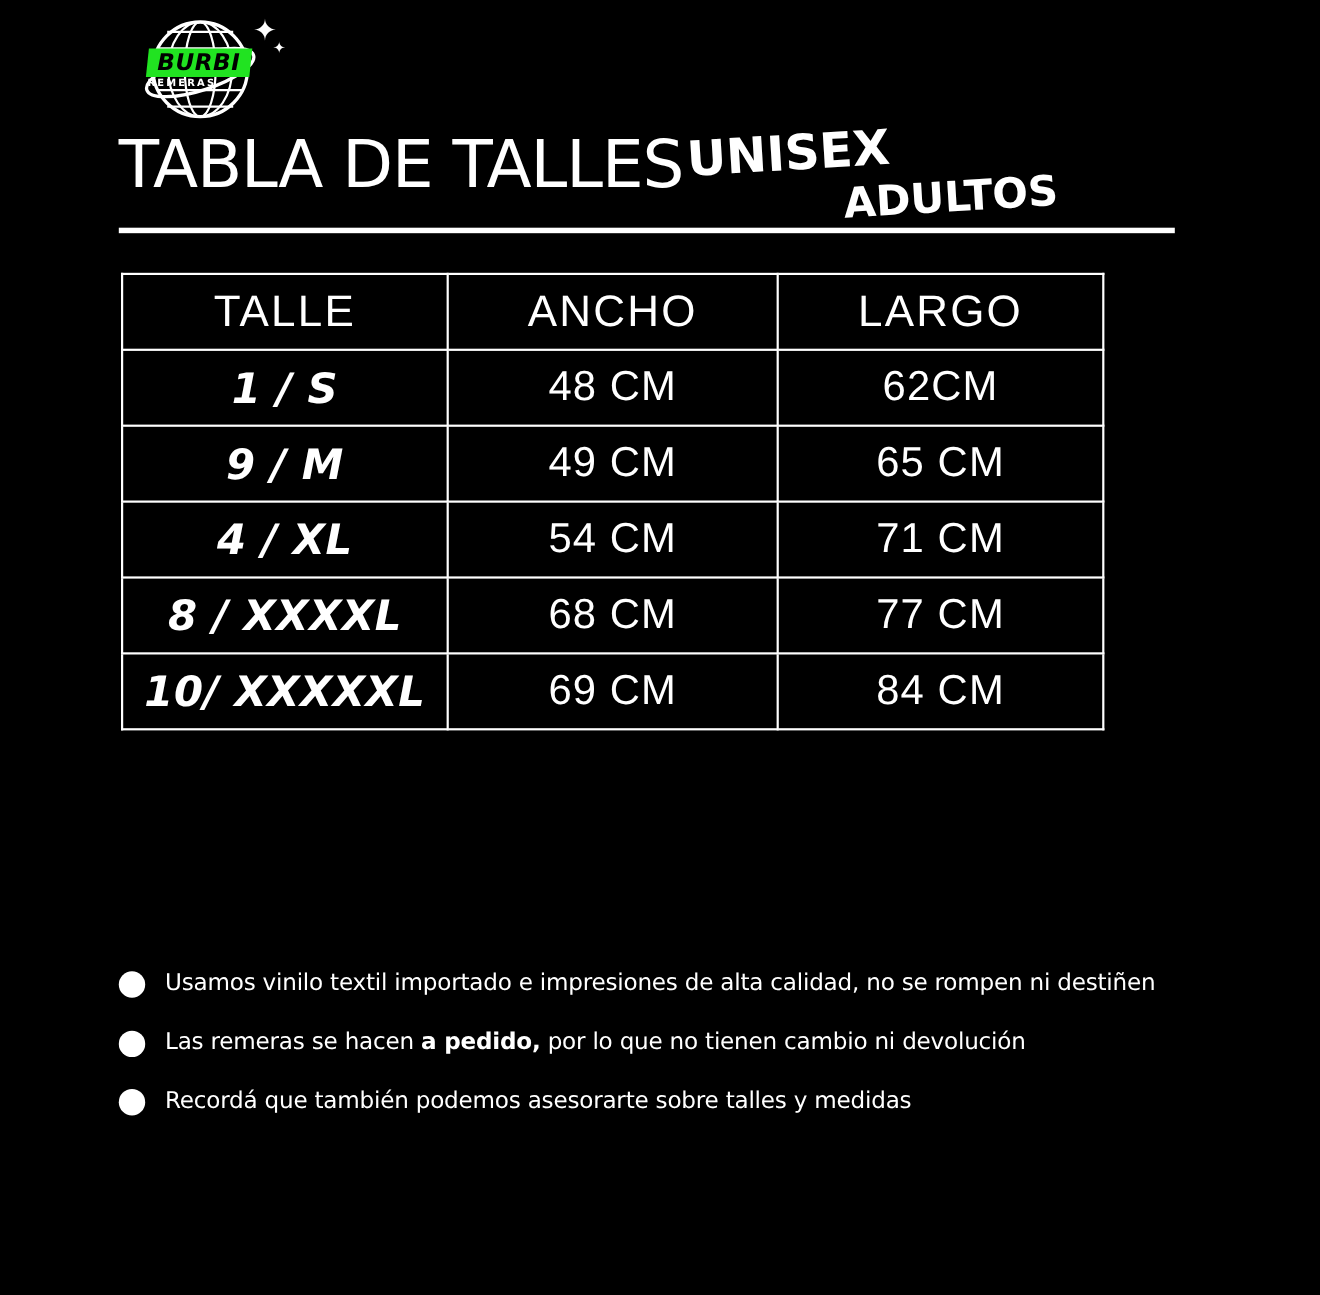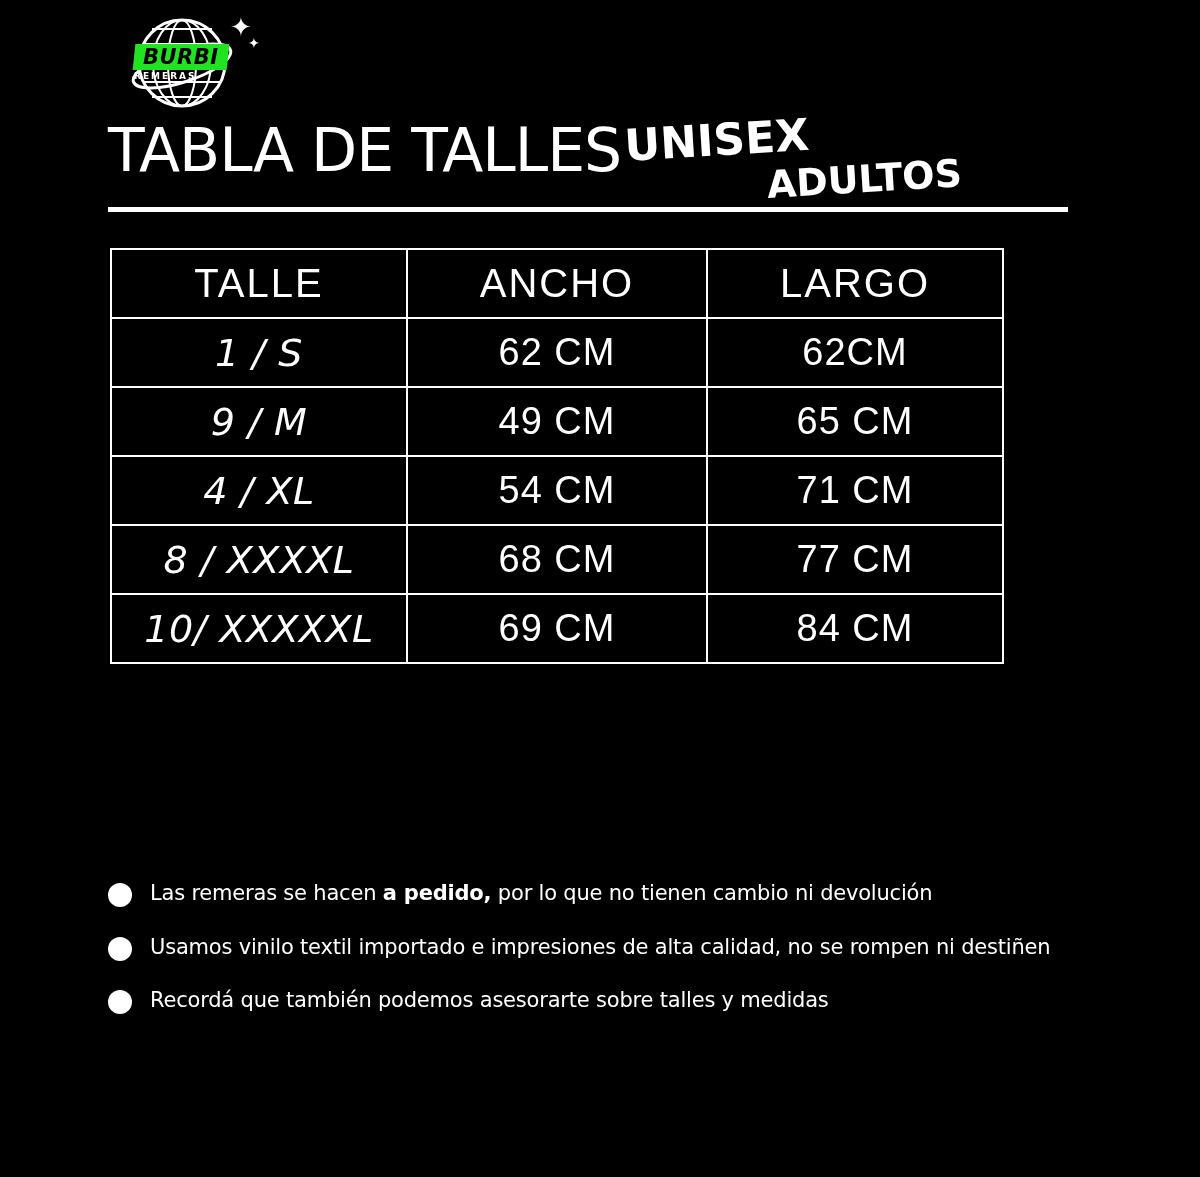--- a/index.html
+++ b/index.html
@@ -145,21 +145,21 @@
   .size-table col.c3 { width: 296px; }
 
   .size-table th {
     font-family: "Liberation Sans", sans-serif;
     font-weight: 400;
     font-size: 40px;
     letter-spacing: 2px;
   }
   .cell-size {
     font-family: "DejaVu Sans", sans-serif;
-    font-weight: 400;
+    font-weight: 700;
     font-style: italic;
     font-size: 38px;
     letter-spacing: 0.5px;
   }
   .cell-meas {
     font-family: "Liberation Sans", sans-serif;
     font-weight: 400;
     font-size: 38px;
     letter-spacing: 1px;
   }
@@ -235,21 +235,21 @@
   <thead>
     <tr>
       <th>TALLE</th>
       <th>ANCHO</th>
       <th>LARGO</th>
     </tr>
   </thead>
   <tbody>
     <tr>
       <td class="cell-size">1 / S</td>
-      <td class="cell-meas">62 CM</td>
+      <td class="cell-meas">48 CM</td>
       <td class="cell-meas">62CM</td>
     </tr>
     <tr>
       <td class="cell-size">9 / M</td>
       <td class="cell-meas">49 CM</td>
       <td class="cell-meas">65 CM</td>
     </tr>
     <tr>
       <td class="cell-size">4 / XL</td>
       <td class="cell-meas">54 CM</td>
@@ -264,23 +264,23 @@
       <td class="cell-size">10/ XXXXXL</td>
       <td class="cell-meas">69 CM</td>
       <td class="cell-meas">84 CM</td>
     </tr>
   </tbody>
 </table>
 
 <div class="notes">
   <div class="note">
     <div class="note-bullet"></div>
-    <div class="note-text"><span>Las remeras se hacen </span><b>a pedido,</b><span> por lo que no tienen cambio ni devolución</span></div>
+    <div class="note-text"><span>Usamos vinilo textil importado e impresiones de alta calidad, no se rompen ni destiñen</span></div>
   </div>
   <div class="note">
     <div class="note-bullet"></div>
-    <div class="note-text"><span>Usamos vinilo textil importado e impresiones de alta calidad, no se rompen ni destiñen</span></div>
+    <div class="note-text"><span>Las remeras se hacen </span><b>a pedido,</b><span> por lo que no tienen cambio ni devolución</span></div>
   </div>
   <div class="note">
     <div class="note-bullet"></div>
     <div class="note-text"><span>Recordá que también podemos asesorarte sobre talles y medidas</span></div>
   </div>
 </div>
 
 </body></html>

